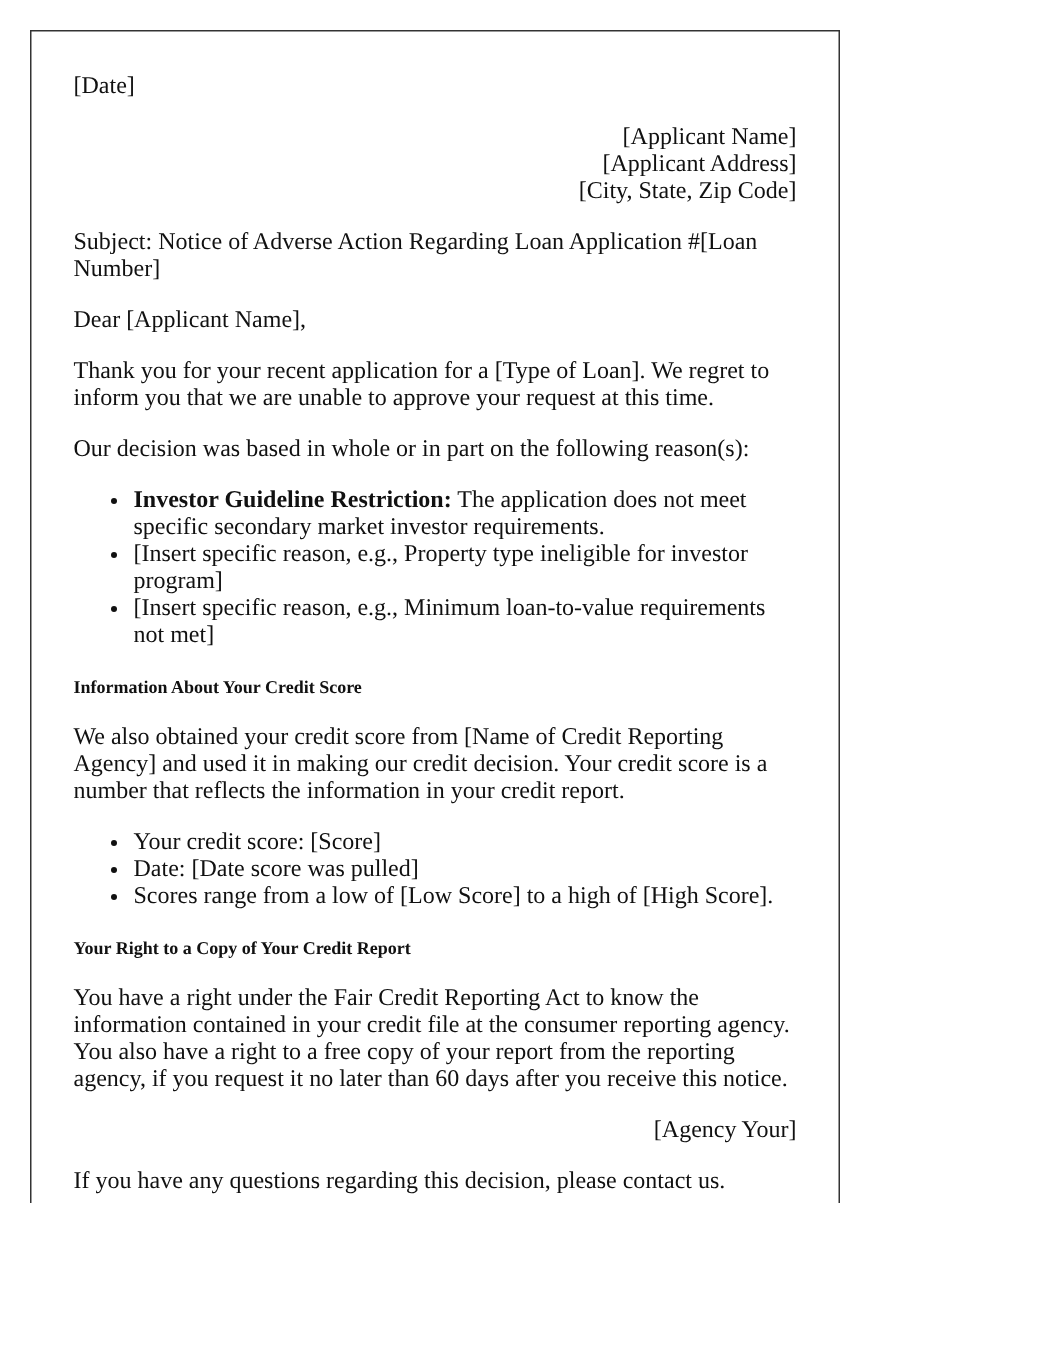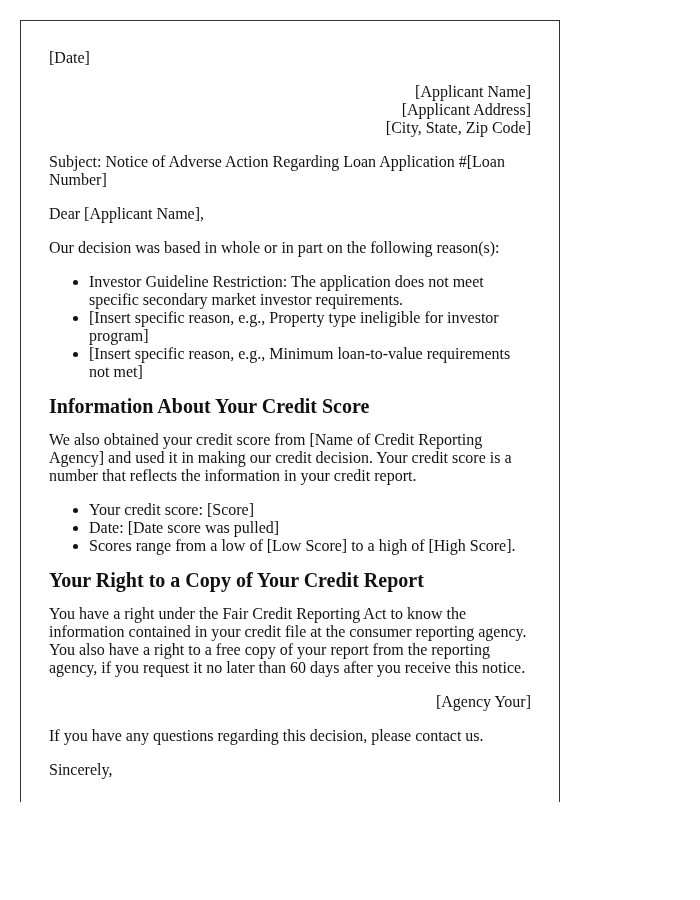--- a/index.html
+++ b/index.html
@@ -40,46 +40,47 @@
       margin: 0 0 16px 0;
     }
     .letter ul {
       margin: 0 0 16px 0;
       padding-left: 40px;
     }
     .letter ul li {
       margin: 0;
     }
     .letter h3 {
-      font-size: 20px;
+      font-size: 12px;
       font-weight: bold;
       margin: 0 0 16px 0;
       line-height: 18px;
     }
     .bold {
-      font-weight: normal;
+      font-weight: bold;
     }
   </style>
 </head>
 <body>
 
 <div class="letter">
 
   <p>[Date]</p>
 
   <div class="block-lines">
     <p>[Applicant Name]</p>
     <p>[Applicant Address]</p>
     <p>[City, State, Zip Code]</p>
   </div>
 
   <p>Subject: Notice of Adverse Action Regarding Loan Application #[Loan Number]</p>
 
   <p>Dear [Applicant Name],</p>
 
+  <p>Thank you for your recent application for a [Type of Loan]. We regret to inform you that we are unable to approve your request at this time.</p>
 
   <p>Our decision was based in whole or in part on the following reason(s):</p>
 
   <ul>
     <li><span class="bold">Investor Guideline Restriction:</span><span> The application does not meet specific secondary market investor requirements.</span></li>
     <li><span>[Insert specific reason, e.g., Property type ineligible for investor program]</span></li>
     <li><span>[Insert specific reason, e.g., Minimum loan-to-value requirements not met]</span></li>
   </ul>
 
   <h3>Information About Your Credit Score</h3>

